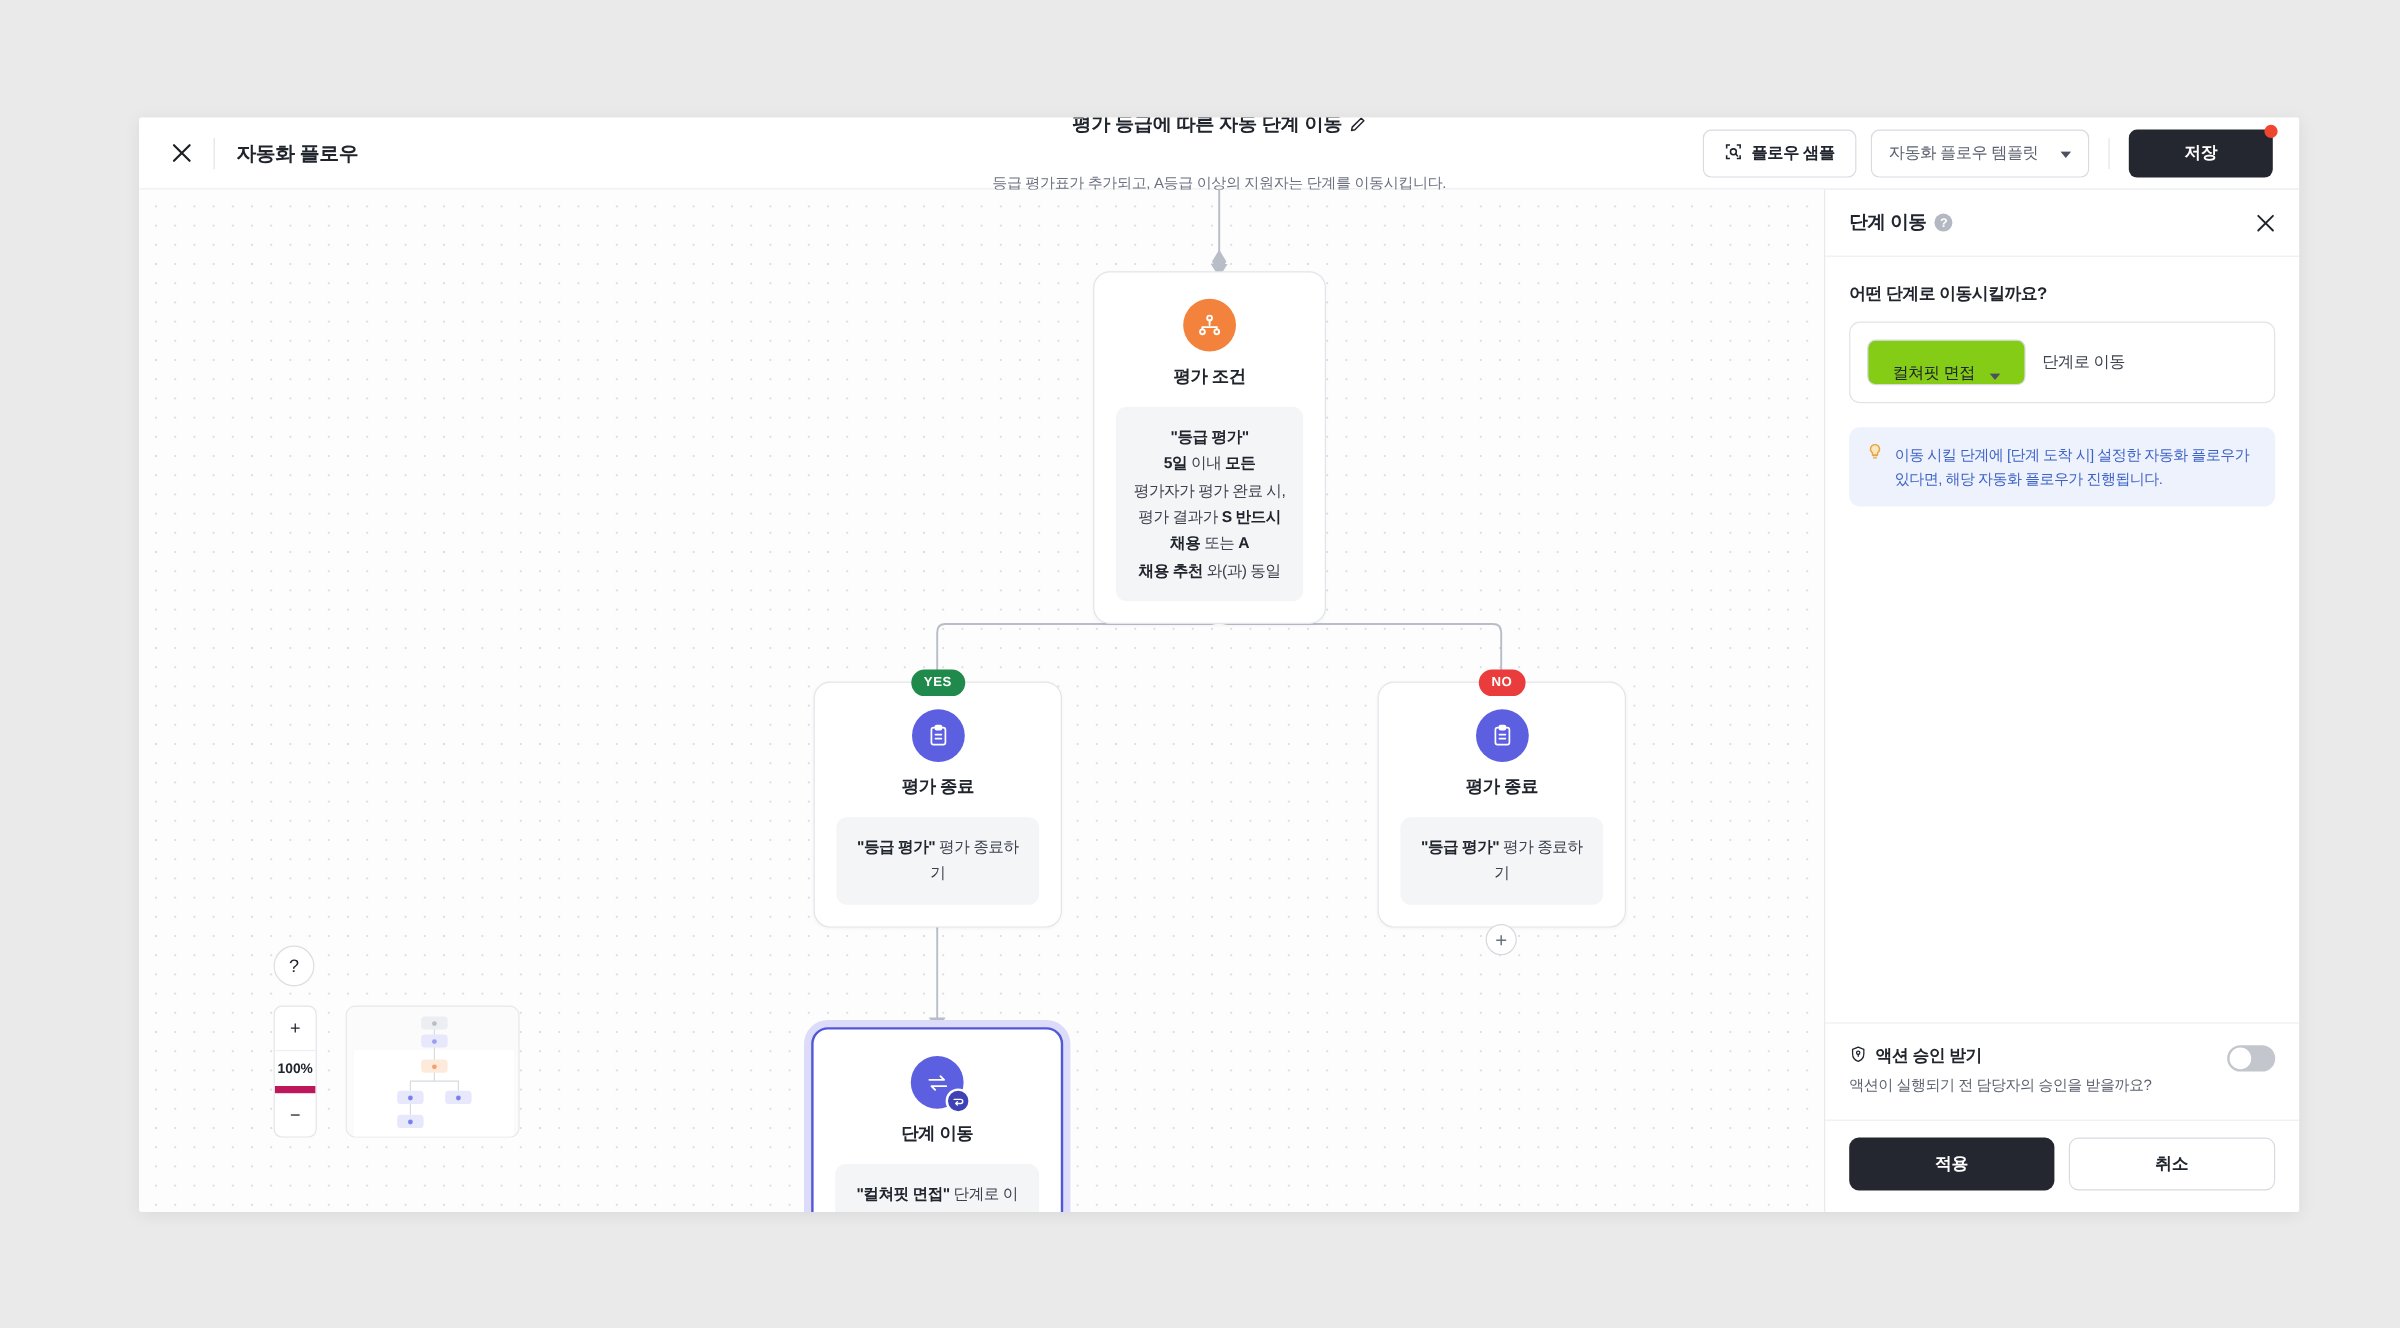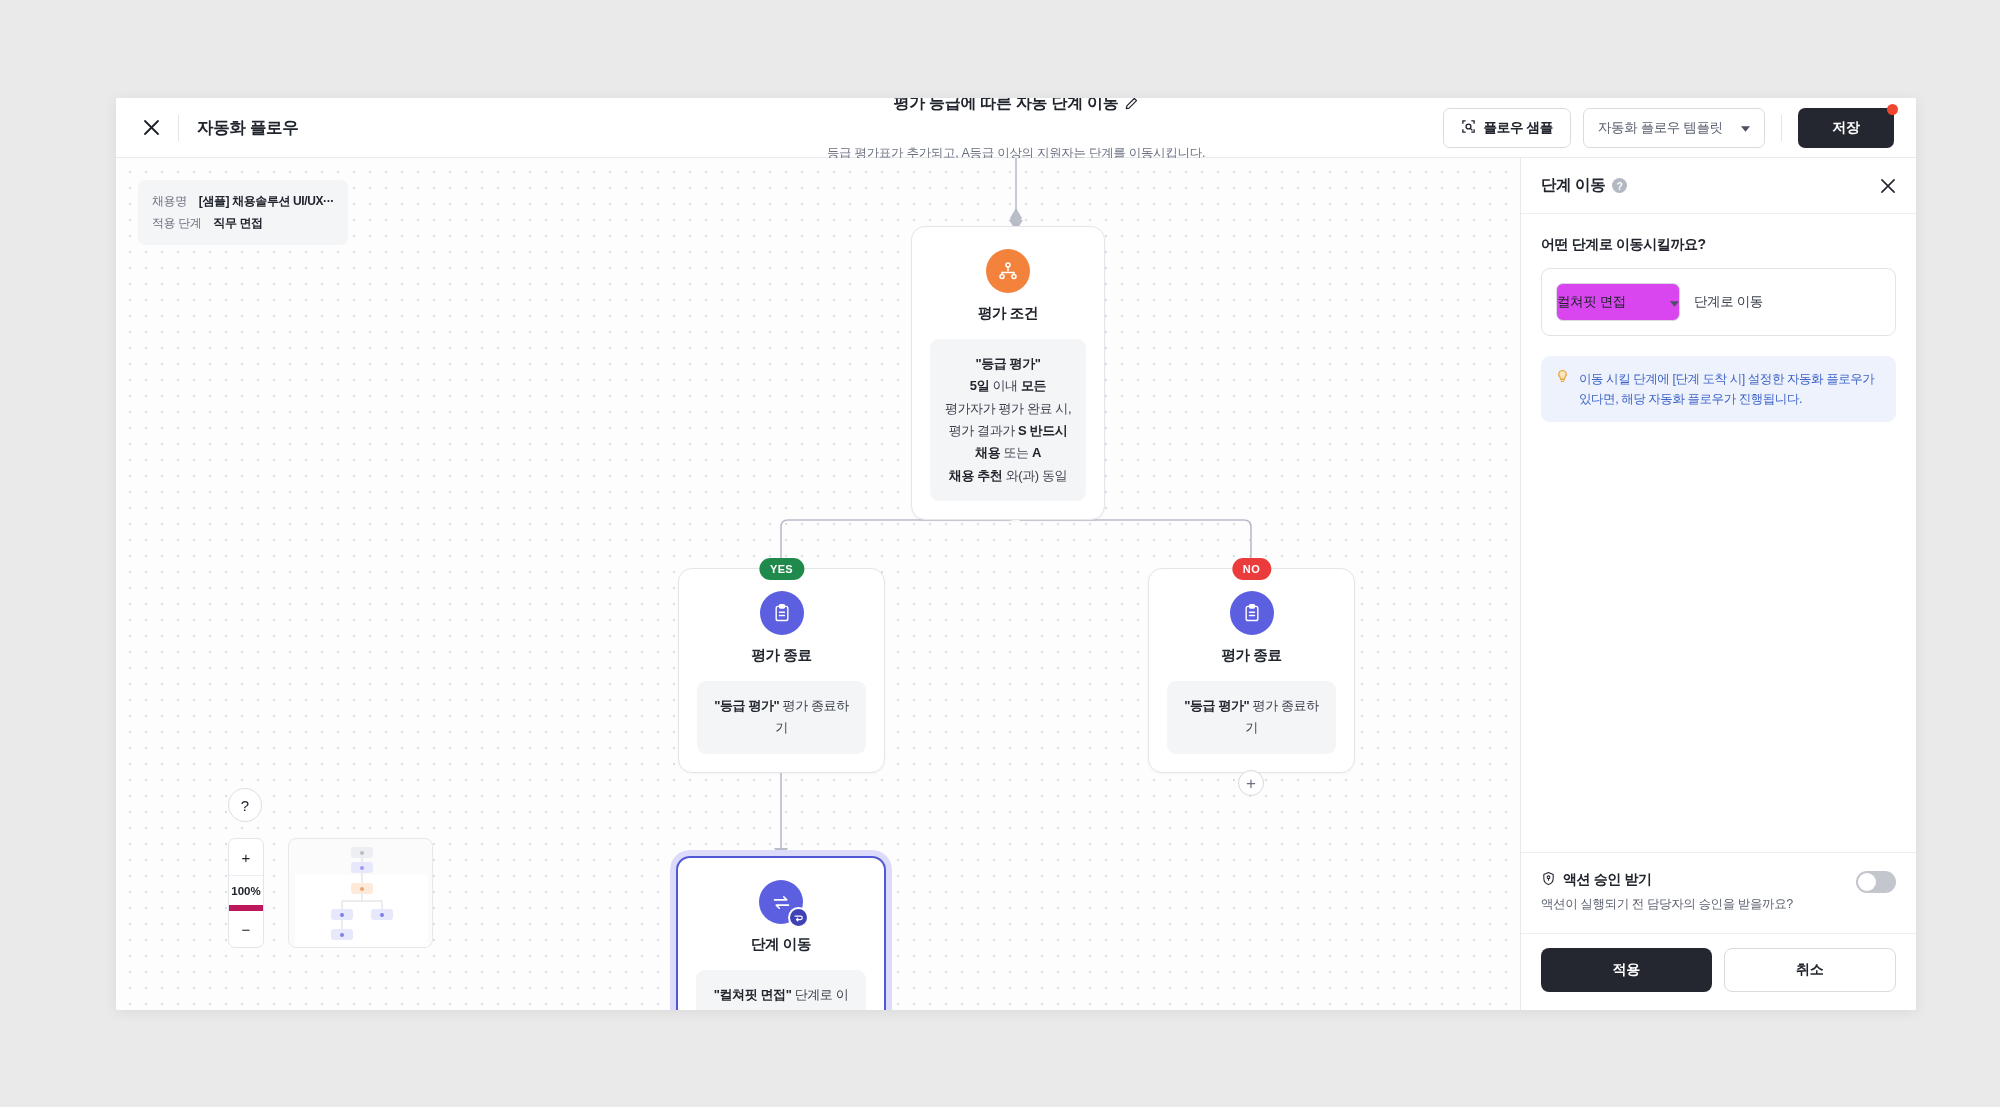--- a/index.html
+++ b/index.html
@@ -60,21 +60,21 @@
   }
   .select-box {
     height: 40px; display: flex; align-items: center; justify-content: space-between;
     width: 182px; padding: 0 14px;
     border: 1px solid #d9dbe1; border-radius: 7px; background: #fff;
     font-size: 13.5px; color: #5c6270; cursor: pointer; letter-spacing: -.4px;
   }
   .sep-v { width: 1px; height: 26px; background: #e2e4e8; margin: 0 4px; }
   .btn-save {
     position: relative;
-    height: 40px; width: 96px; border-radius: 7px; background: #24272f;
+    height: 40px; width: 120px; border-radius: 7px; background: #24272f;
     color: #fff; font-size: 14px; font-weight: 700; letter-spacing: -.3px;
     display: flex; align-items: center; justify-content: center; cursor: pointer;
     border: none;
   }
   .save-dot {
     position: absolute; top: -4px; right: -4px;
     width: 11px; height: 11px; border-radius: 50%; background: #f0452e;
   }
 
   
@@ -206,23 +206,23 @@
   }
   .panel-close { margin-left: auto; cursor: pointer; color: #20242c; display: flex; }
 
   .panel-main { flex: 1; padding: 22px 20px; overflow: hidden; }
   .field-label { font-size: 14px; font-weight: 700; color: #20242c; letter-spacing: -.4px; }
   .field-box {
     margin-top: 14px; border: 1px solid #e1e3e8; border-radius: 9px;
     padding: 14px; display: flex; align-items: center; gap: 14px;
   }
   .mini-select {
-    height: 38px; min-width: 124px; padding: 0 0;
-    border: 1px solid #d9dbe1; border-radius: 7px; background: #d946ef;
-    display: flex; align-items: center; justify-content: space-between; gap: 12px;
+    height: 38px; min-width: 124px; padding: 0 20px;
+    border: 1px solid #d9dbe1; border-radius: 7px; background: #84cc16;
+    display: flex; align-items: flex-end; justify-content: space-between; gap: 12px;
     font-size: 13.5px; color: #20242c; cursor: pointer; letter-spacing: -.4px;
   }
   .field-suffix { font-size: 13.5px; color: #3b404c; letter-spacing: -.4px; }
 
   .tip {
     margin-top: 20px; background: #eef2fd; border-radius: 9px;
     padding: 13px 14px; display: flex; gap: 9px;
     font-size: 12.5px; color: #3d63c6; line-height: 1.6; letter-spacing: -.45px;
   }
 
@@ -322,30 +322,20 @@
           <path d="M900 316 V355 Q900 362 893 362 L672 362 Q665 362 665 369 V410"></path>
           <path d="M900 316 V355 Q900 362 907 362 L1128 362 Q1135 362 1135 369 V410"></path>
           <path d="M665 574 V694"></path>
           <path d="M1135 574 V612"></path>
         </g>
         <path d="M900 50 L894 60 L900 70 L906 60 Z" fill="#b9bdc7"></path>
         <path d="M893 62 L907 62 L900 73 Z" fill="#b9bdc7"></path>
         <path d="M658 690 L672 690 L665 701 Z" fill="#b9bdc7"></path>
       </svg>
 
-      <div class="info-card">
-        <div class="info-row">
-          <span class="info-k">채용명</span>
-          <span class="info-v">[샘플] 채용솔루션 UI/UX···</span>
-        </div>
-        <div class="info-row">
-          <span class="info-k">적용 단계</span>
-          <span class="info-v">직무 면접</span>
-        </div>
-      </div>
 
       <div class="node" style="left:795px; top:68px; width:194px;">
         <div class="node-ico ico-orange">
           <svg width="22" height="22" viewBox="0 0 24 24" fill="none" stroke="#fff" stroke-width="1.7" stroke-linecap="round">
             <circle cx="12" cy="5.5" r="2.2"></circle>
               <circle cx="5.5" cy="18" r="2.2"></circle>
               <circle cx="18.5" cy="18" r="2.2"></circle>
             <path d="M12 7.7v4.1M5.5 15.8v-2.1h13v2.1"></path>
           </svg>
         </div>

